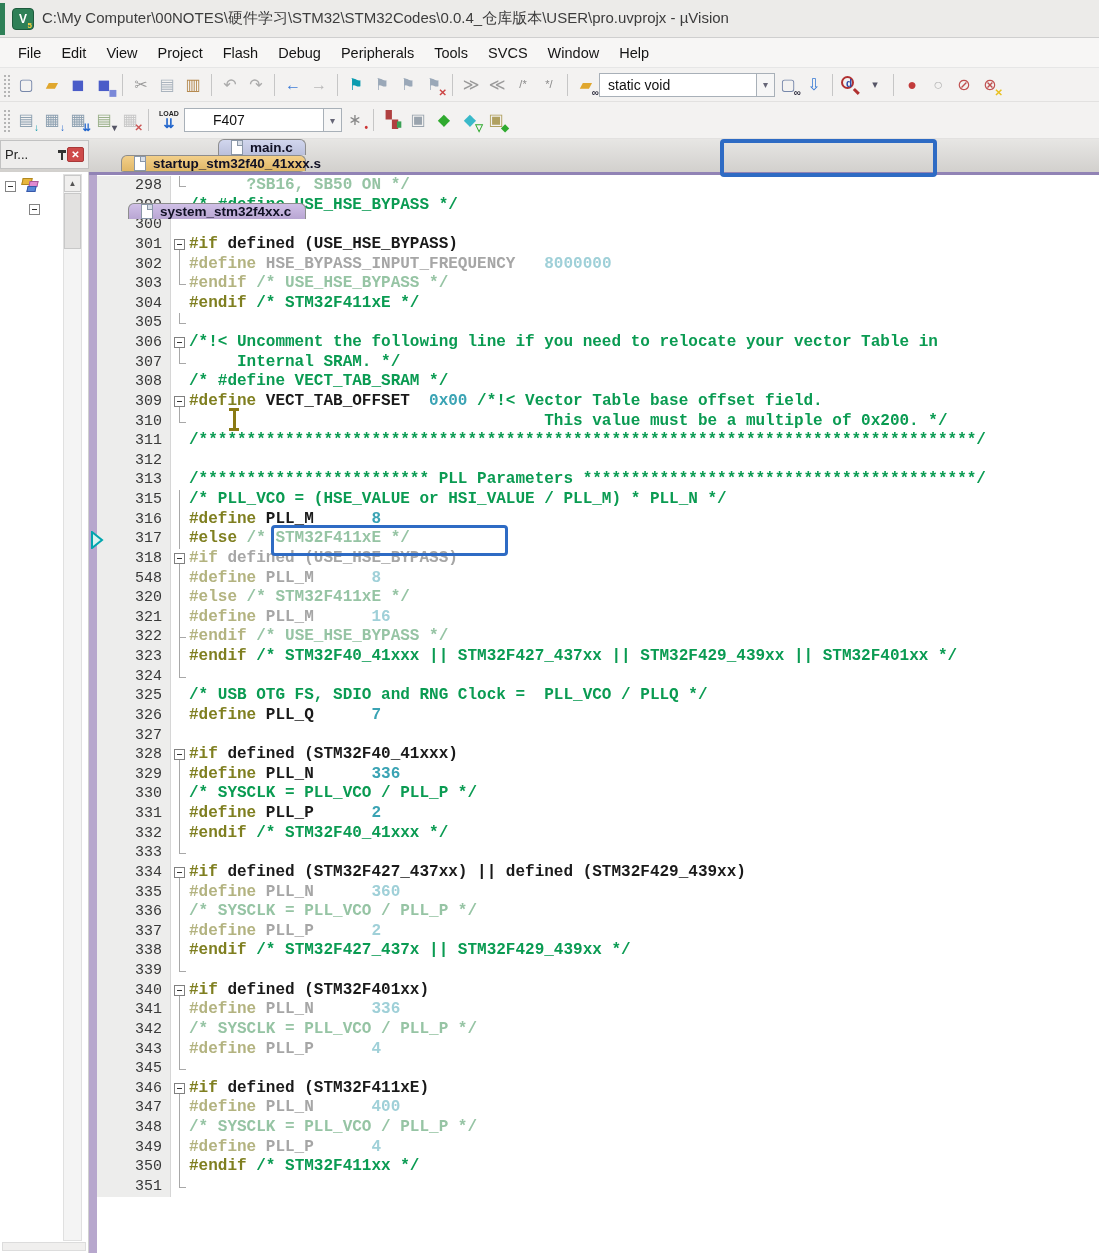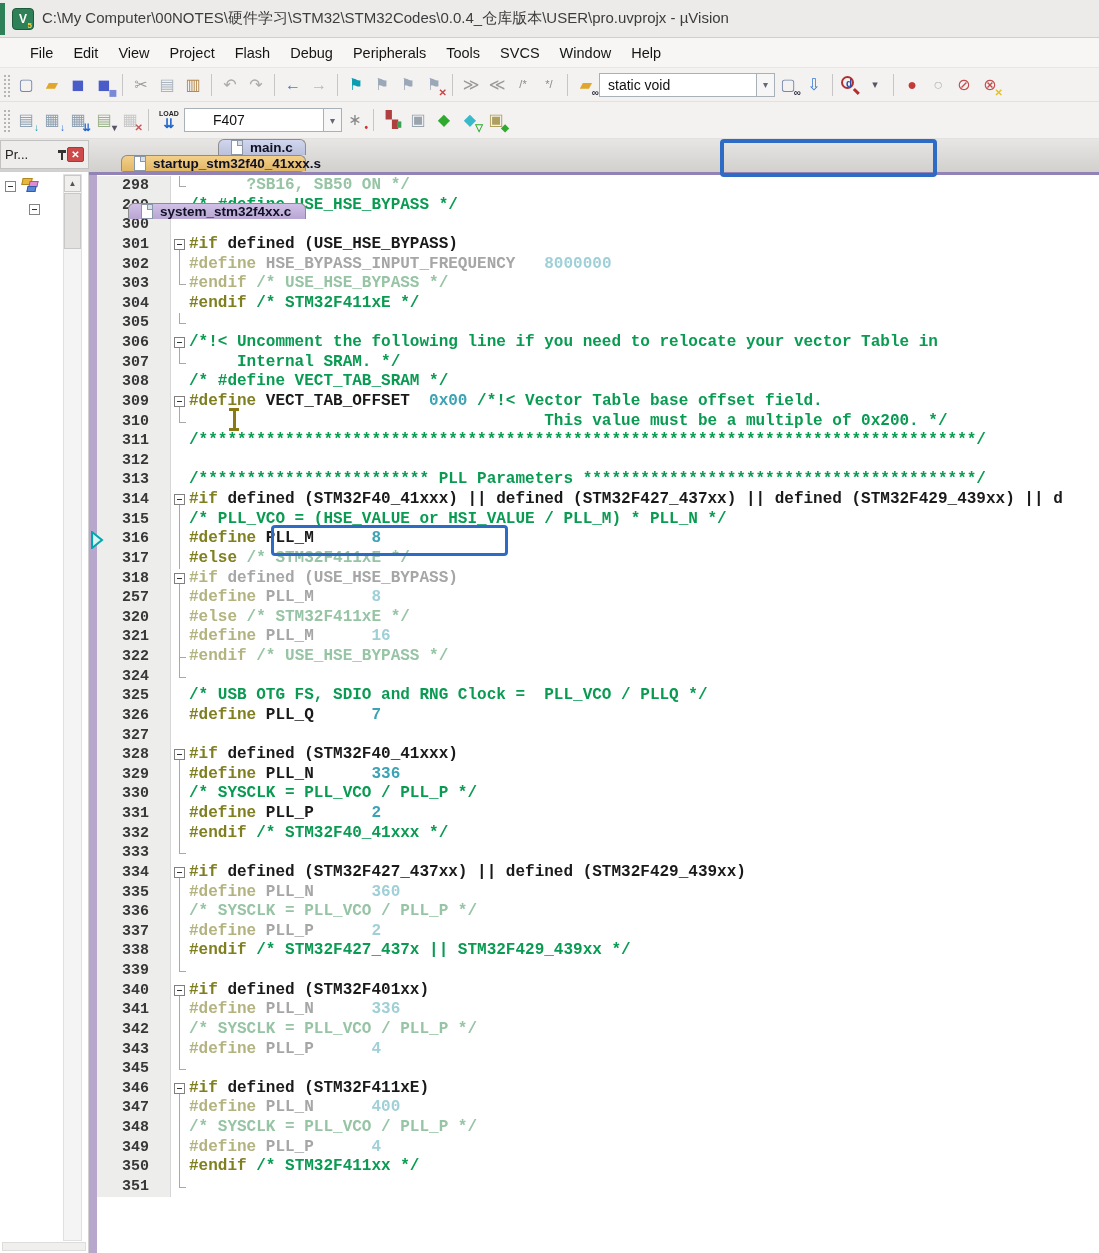--- a/index.html
+++ b/index.html
@@ -11,21 +11,21 @@
               display:flex; align-items:center; position:relative; }
   .tb-greenedge { position:absolute; left:0; top:3px; width:5px; height:32px; background:#2e8057; }
   .appicon { width:22px; height:22px; background:#2e8057; border-radius:4px; margin:0 8px 0 12px;
              display:flex; align-items:center; justify-content:center; color:#fff;
              font-size:12px; font-weight:bold; position:relative; border:1px solid #1d5a3c;}
   .appicon i { font-style:normal; }
   .appicon em { position:absolute; right:1px; bottom:-1px; font-style:normal; color:#ffd23e; font-size:8px; font-weight:bold;}
   .titletext { font-size:15px; color:#3c3c3c; white-space:nowrap; }
 
   
-  .menubar { height:30px; background:#f7f6f5; display:flex; align-items:center; padding-left:20px;
+  .menubar { height:30px; background:#f7f6f5; display:flex; align-items:center; padding-left:8px;
              border-bottom:1px solid #e6e6e6; }
   .menuitem { padding:4px 10px; font-size:14.5px; color:#151515; cursor:default; }
 
   
   .toolbar { height:34px; background:#f3f2f1; display:flex; align-items:center;
              border-bottom:1px solid #e2e1e0; overflow:hidden; white-space:nowrap; }
   .toolbar.row2 { height:37px; }
   .grip { width:9px; height:24px; margin:0 2px;
           background-image:radial-gradient(circle, #b5b5b5 1px, transparent 1.2px);
           background-size:4px 4px; background-position:1px 1px; flex:none;}
@@ -82,22 +82,22 @@
   .pscroll .up { height:17px; background:#f0efee; border:1px solid #c8c8c8; display:flex; align-items:center;
                  justify-content:center; font-size:8px; color:#555; }
   .pscroll .thumb { height:56px; background:#e2e1e0; border:1px solid #c8c8c8; margin-top:1px; }
   .phscroll { position:absolute; left:2px; right:2px; bottom:2px; height:9px; background:#f0efee; border:1px solid #dcdcdc; }
 
   .editor { flex:1; position:relative; border-top:3px solid #9183b5; background:#fff; overflow:hidden; }
   .estrip { position:absolute; left:0; top:0; bottom:0; width:8px; background:#b7a7cd; }
   .codearea { position:absolute; left:8px; top:1px; right:0; bottom:0; overflow:hidden; }
   .cl { display:flex; height:19.63px; }
   .gut { width:74px; flex:none; background:#ededec; border-right:1px solid #d6d6d6;
-         font-family:"Liberation Mono", monospace; font-size:15px; font-weight:bold; color:#383838;
-         text-align:right; padding-right:21px; line-height:19.63px; }
+         font-family:"Liberation Mono", monospace; font-size:15px; font-weight:normal; color:#383838;
+         text-align:right; padding-right:8px; line-height:19.63px; }
   .fold { width:18px; flex:none; position:relative; }
   .fold.line::before { content:''; position:absolute; left:8px; top:0; bottom:0; width:1px; background:#a8a8a8; }
   .fold.end::before  { content:''; position:absolute; left:8px; top:0; height:10px; width:1px; background:#a8a8a8; }
   .fold.end::after   { content:''; position:absolute; left:8px; top:10px; width:7px; height:1px; background:#a8a8a8; }
   .fold.tee::before  { content:''; position:absolute; left:8px; top:0; bottom:0; width:1px; background:#a8a8a8; }
   .fold.tee::after   { content:''; position:absolute; left:8px; top:10px; width:7px; height:1px; background:#a8a8a8; }
   .fold.box::before  { content:''; position:absolute; left:8px; top:15px; bottom:0; width:1px; background:#a8a8a8; }
   .fold .bx { position:absolute; left:3px; top:4px; width:11px; height:11px; border:1px solid #808080; background:#fff; }
   .fold .bx::after { content:''; position:absolute; left:2px; top:4px; width:5px; height:1px; background:#333; }
   .txt { flex:1; overflow:hidden; white-space:pre; font-family:"Liberation Mono", monospace;
@@ -434,27 +434,20 @@
           <div class="gut">312</div>
           <div class="fold"></div>
           <div class="txt"></div>
         </div>
         <div class="cl">
           <div class="gut">313</div>
           <div class="fold"></div>
           <div class="txt"><span class="s-com">/************************ PLL Parameters *****************************************/</span></div>
         </div>
         <div class="cl">
-          <div class="gut">314</div>
-          <div class="fold box">
-            <span class="bx"></span>
-          </div>
-          <div class="txt"><span class="s-dir">#if </span><span class="s-id">defined (STM32F40_41xxx) || defined (STM32F427_437xx) || defined (STM32F429_439xx) || d</span></div>
-        </div>
-        <div class="cl">
           <div class="gut">315</div>
           <div class="fold line"></div>
           <div class="txt"><span class="s-com">/* PLL_VCO = (HSE_VALUE or HSI_VALUE / PLL_M) * PLL_N */</span></div>
         </div>
         <div class="cl">
           <div class="gut">316</div>
           <div class="fold line"></div>
           <div class="txt"><span class="s-dir">#define </span><span class="s-id">PLL_M</span><span class="s-id">      </span><span class="s-num">8</span></div>
         </div>
         <div class="cl">
@@ -463,38 +456,43 @@
           <div class="txt"><span class="s-dir">#else </span><span class="s-gcom">/* STM32F411xE */</span></div>
         </div>
         <div class="cl">
           <div class="gut">318</div>
           <div class="fold box">
             <span class="bx"></span>
           </div>
           <div class="txt"><span class="s-gdir">#if </span><span class="s-gid">defined (USE_HSE_BYPASS)</span></div>
         </div>
         <div class="cl">
-          <div class="gut">257</div>
+          <div class="gut">548</div>
           <div class="fold line"></div>
           <div class="txt"><span class="s-gdir">#define </span><span class="s-gid">PLL_M</span><span class="s-gid">      </span><span class="s-gnum">8</span></div>
         </div>
         <div class="cl">
           <div class="gut">320</div>
           <div class="fold line"></div>
           <div class="txt"><span class="s-gdir">#else </span><span class="s-gcom">/* STM32F411xE */</span></div>
         </div>
         <div class="cl">
           <div class="gut">321</div>
           <div class="fold line"></div>
           <div class="txt"><span class="s-gdir">#define </span><span class="s-gid">PLL_M</span><span class="s-gid">      </span><span class="s-gnum">16</span></div>
         </div>
         <div class="cl">
           <div class="gut">322</div>
           <div class="fold tee"></div>
           <div class="txt"><span class="s-gdir">#endif </span><span class="s-gcom">/* USE_HSE_BYPASS */</span></div>
+        </div>
+        <div class="cl">
+          <div class="gut">323</div>
+          <div class="fold line"></div>
+          <div class="txt"><span class="s-dir">#endif </span><span class="s-com">/* STM32F40_41xxx || STM32F427_437xx || STM32F429_439xx || STM32F401xx */</span></div>
         </div>
         <div class="cl">
           <div class="gut">324</div>
           <div class="fold end"></div>
           <div class="txt"></div>
         </div>
         <div class="cl">
           <div class="gut">325</div>
           <div class="fold"></div>
           <div class="txt"><span class="s-com">/* USB OTG FS, SDIO and RNG Clock =  PLL_VCO / PLLQ */</span></div>

